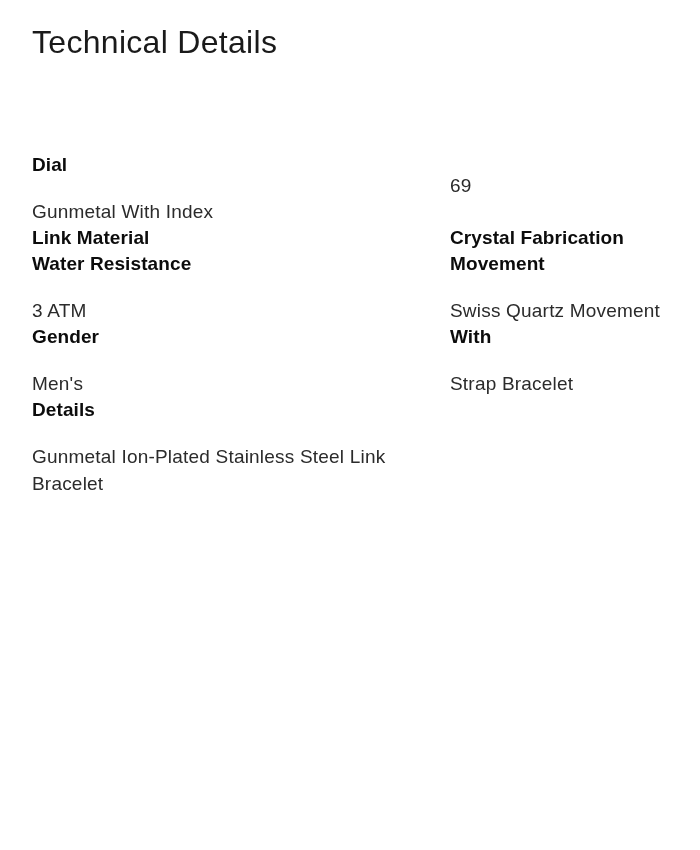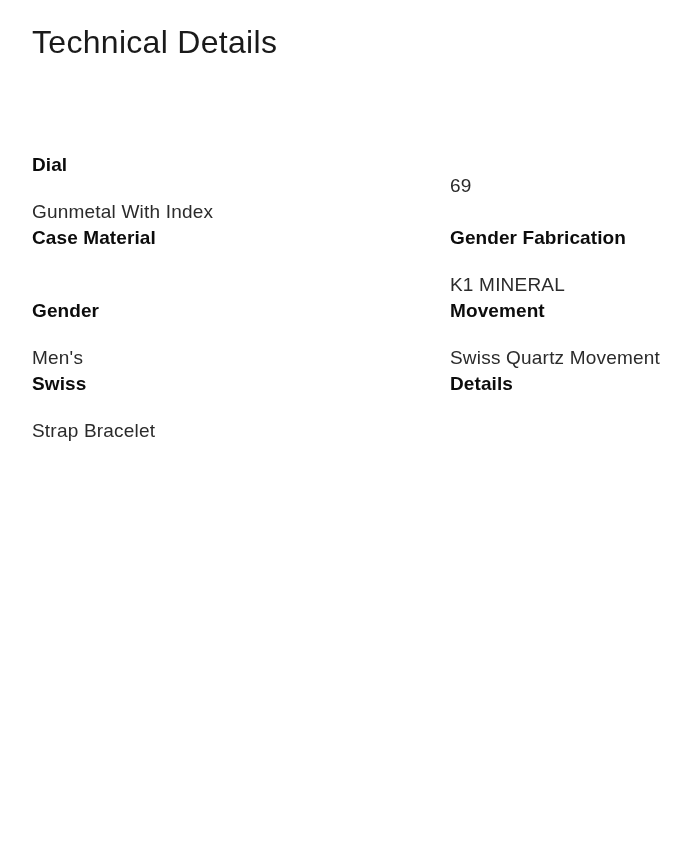--- a/index.html
+++ b/index.html
@@ -64,42 +64,46 @@
     <div class="spec">
       <div class="spec-label">Dial</div>
       <div class="spec-value">Gunmetal With Index</div>
     </div>
 
     <div class="spec">
       <div class="spec-value">69</div>
     </div>
 
     <div class="spec">
-      <div class="spec-label">Case Material</div>
+      <div class="spec-label">Link Material</div>
     </div>
 
     <div class="spec">
-      <div class="spec-label">Gender Fabrication</div>
-      <div class="spec-value">K1 MINERAL</div>
+      <div class="spec-label">Crystal Fabrication</div>
     </div>
 
-
     <div class="spec">
-      <div class="spec-label">Gender</div>
-      <div class="spec-value">Men's</div>
+      <div class="spec-label">Water Resistance</div>
+      <div class="spec-value">3 ATM</div>
     </div>
 
     <div class="spec">
       <div class="spec-label">Movement</div>
       <div class="spec-value">Swiss Quartz Movement</div>
     </div>
 
     <div class="spec">
-      <div class="spec-label">Swiss</div>
+      <div class="spec-label">Gender</div>
+      <div class="spec-value">Men's</div>
+    </div>
+
+    <div class="spec">
+      <div class="spec-label">With</div>
       <div class="spec-value">Strap Bracelet</div>
     </div>
 
     <div class="spec">
       <div class="spec-label">Details</div>
+      <div class="spec-value">Gunmetal Ion-Plated Stainless Steel Link Bracelet</div>
     </div>
 
   </div>
 </div>
 
 </body></html>

